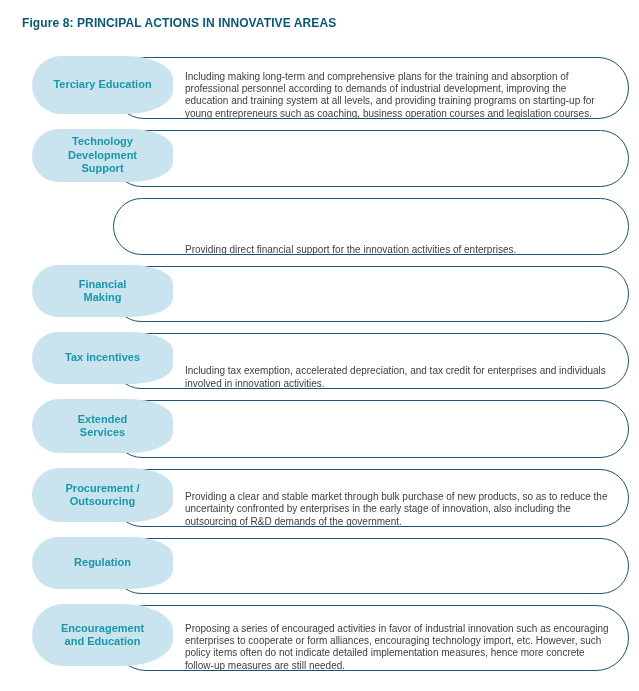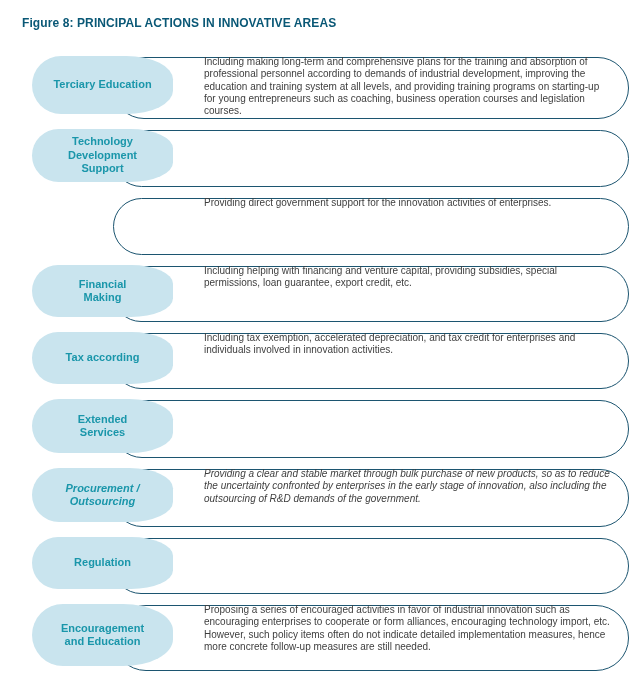--- a/index.html
+++ b/index.html
@@ -31,21 +31,21 @@
     flex-direction: column;
     gap: 9px;
   }
   .row { position: relative; width: 100%; }
   .row.h1 { height: 64px; }
   .row.h2 { height: 59px; text-decoration: underline; }
   .row.h3 { height: 59px; }
   .row.h4 { height: 58px; }
   .row.h5 { height: 58px; }
   .row.h6 { height: 60px; }
-  .row.h7 { height: 60px; font-style: italic; }
+  .row.h7 { height: 60px; }
   .row.h8 { height: 58px; }
   .row.h9 { height: 68px; }
   .outline {
     position: absolute;
     left: 113px;
     right: 10px;
     top: 1px;
     bottom: 1px;
     border: 1.5px solid #1c5570;
     border-radius: 34px;
@@ -74,23 +74,22 @@
     white-space: pre-line;
     padding: 0 8px;
   }
   .desc {
     position: absolute;
     left: 185px;
     right: 27px;
     top: 0;
     bottom: 0;
     display: flex;
-    align-items: flex-start;
+    align-items: flex-end;
     z-index: 2;
-    margin-left: 19px;
   }
   .desc-text {
     font-size: 10px;
     line-height: 12.3px;
     color: #3e3e3e;
   }
 </style>
 </head>
 <body>
 
@@ -115,39 +114,36 @@
       <div class="pill">
         <div class="pill-label">Technology
 Development
 Support</div>
       </div>
     </div>
 
     <div class="row h3">
       <div class="outline"></div>
       <div class="desc">
-        <div class="desc-text">Providing direct government support for the innovation activities of enterprises.</div>
+        <div class="desc-text">Providing direct financial support for the innovation activities of enterprises.</div>
       </div>
     </div>
 
     <div class="row h4">
       <div class="outline"></div>
       <div class="pill">
         <div class="pill-label">Financial
 Making</div>
       </div>
-      <div class="desc">
-        <div class="desc-text">Including helping with financing and venture capital, providing subsidies, special permissions, loan guarantee, export credit, etc.</div>
-      </div>
     </div>
 
     <div class="row h5">
       <div class="outline"></div>
       <div class="pill">
-        <div class="pill-label">Tax according</div>
+        <div class="pill-label">Tax incentives</div>
       </div>
       <div class="desc">
         <div class="desc-text">Including tax exemption, accelerated depreciation, and tax credit for enterprises and individuals involved in innovation activities.</div>
       </div>
     </div>
 
     <div class="row h6">
       <div class="outline"></div>
       <div class="pill">
         <div class="pill-label">Extended

